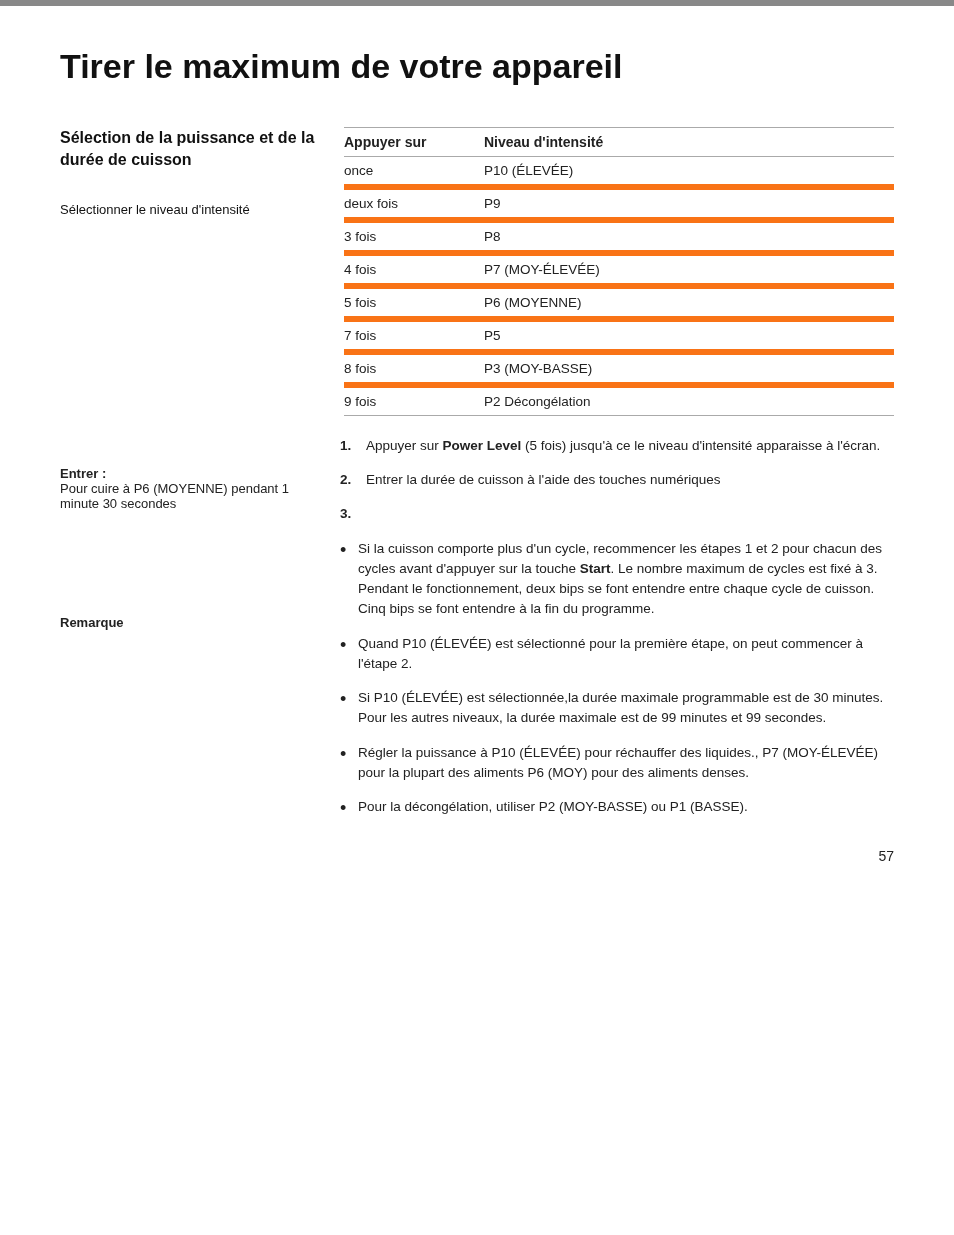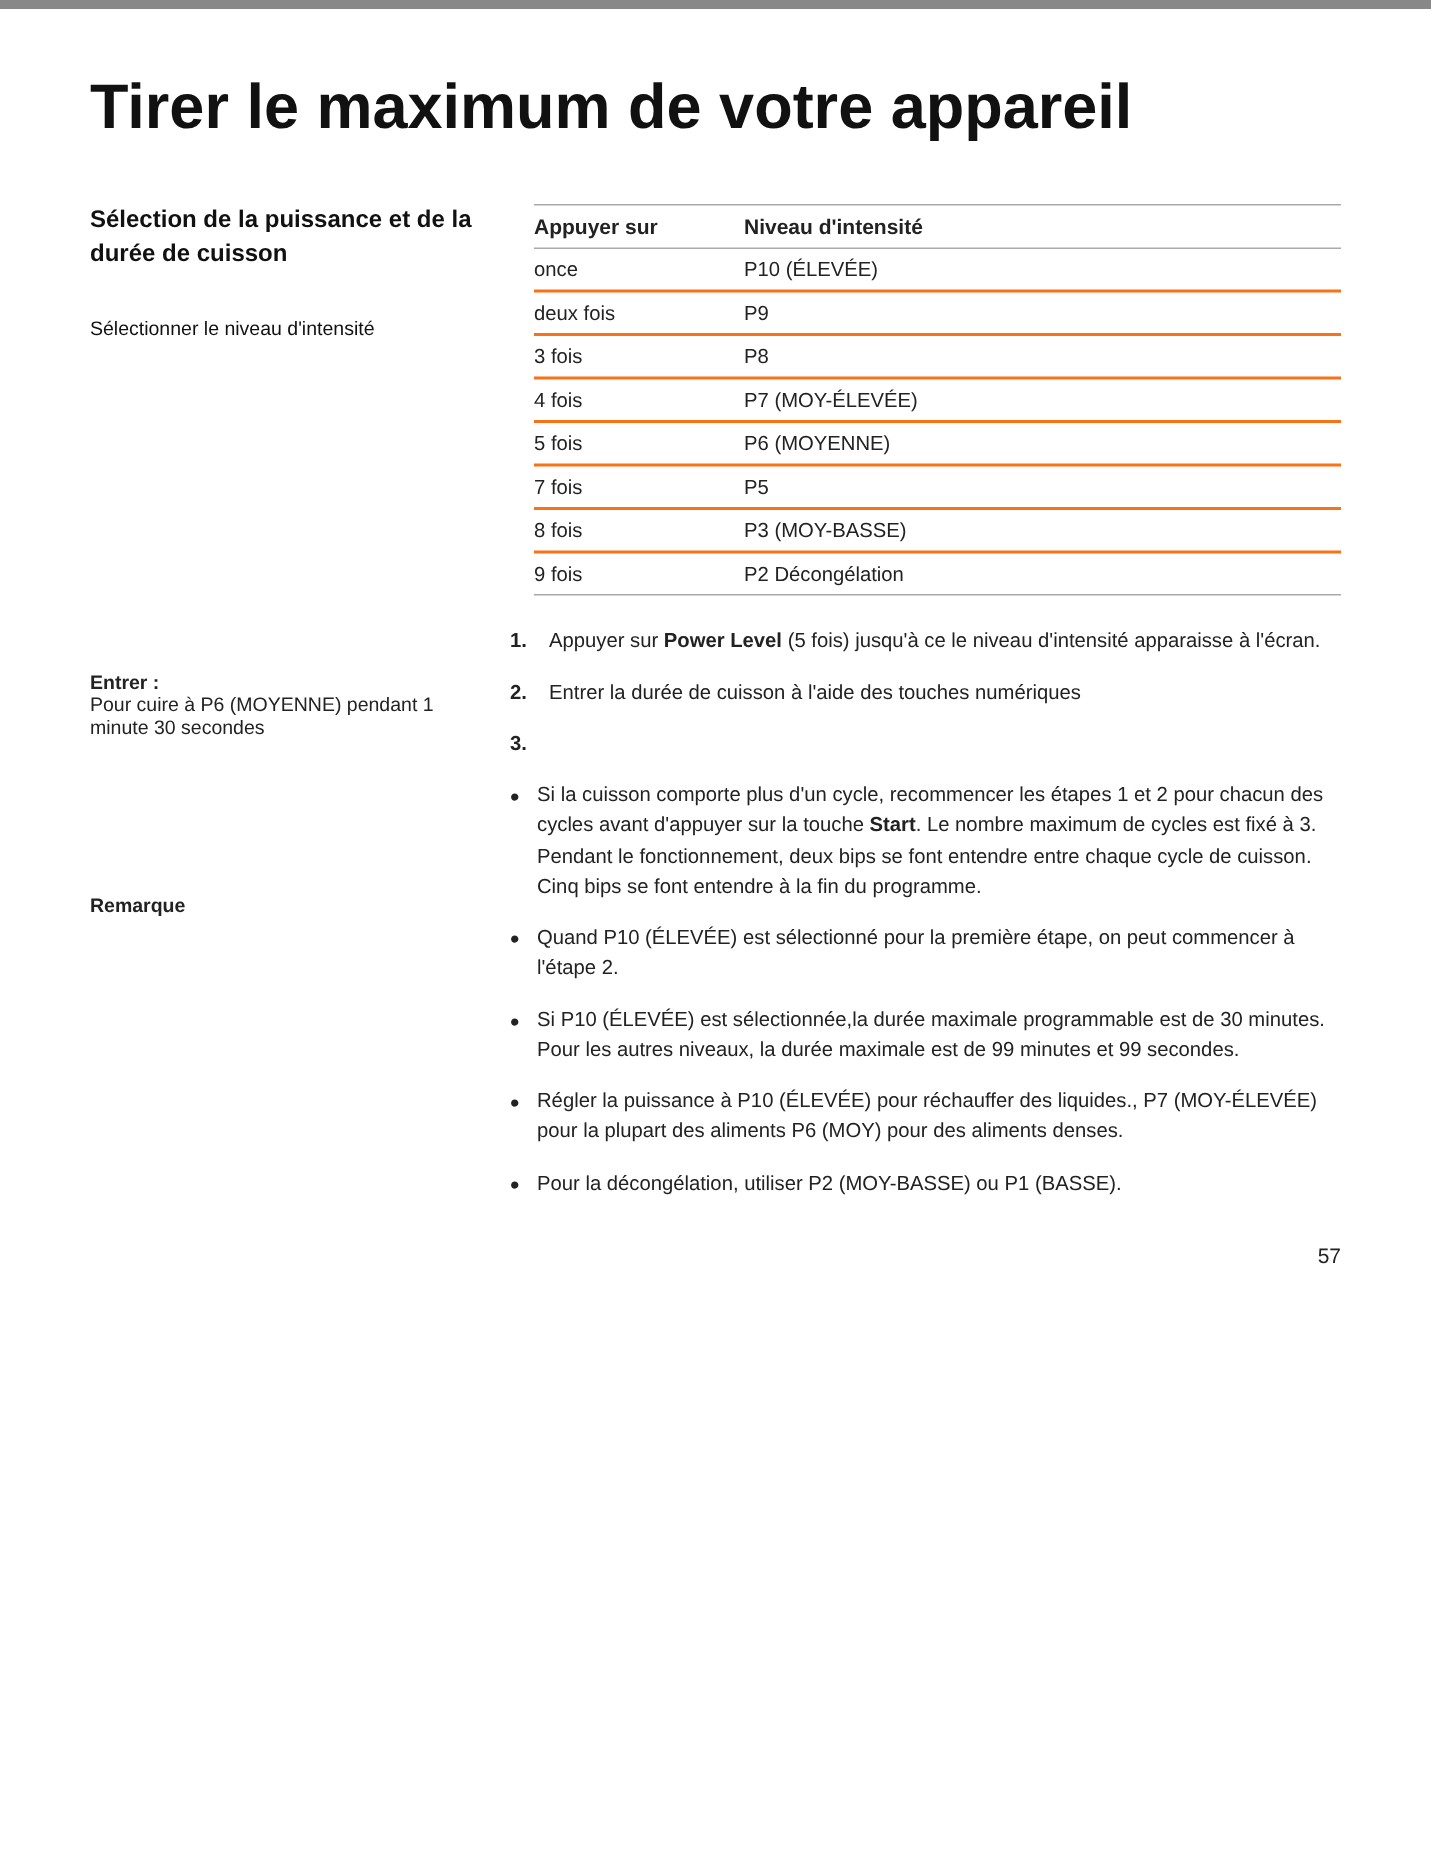--- a/index.html
+++ b/index.html
@@ -23,30 +23,30 @@
       background: #888;
       width: 100%;
     }
 
     .page-container {
       padding: 40px 60px 60px 60px;
       position: relative;
     }
 
     .page-title {
-      font-size: 42px;
+      font-size: 34px;
       font-weight: bold;
       color: #111;
       margin-bottom: 40px;
       line-height: 1.2;
     }
 
     .content-layout {
       display: flex;
-      gap: 16px;
+      gap: 4px;
     }
 
     .left-col {
       width: 280px;
       flex-shrink: 0;
       padding-right: 20px;
     }
 
     .right-col {
       flex: 1;
@@ -78,21 +78,21 @@
       text-align: left;
       font-weight: bold;
       padding: 6px 10px 6px 0;
       border-top: 1.5px solid #aaa;
       border-bottom: 1.5px solid #aaa;
       font-size: 14px;
     }
 
     .intensity-table td {
       padding: 6px 10px 6px 0;
-      border-bottom: 2px solid #f97316;
+      border-bottom: 6px solid #f97316;
       vertical-align: top;
     }
 
     .intensity-table tr:last-child td {
       border-bottom: 1.5px solid #aaa;
     }
 
     .col-press {
       width: 140px;
     }

